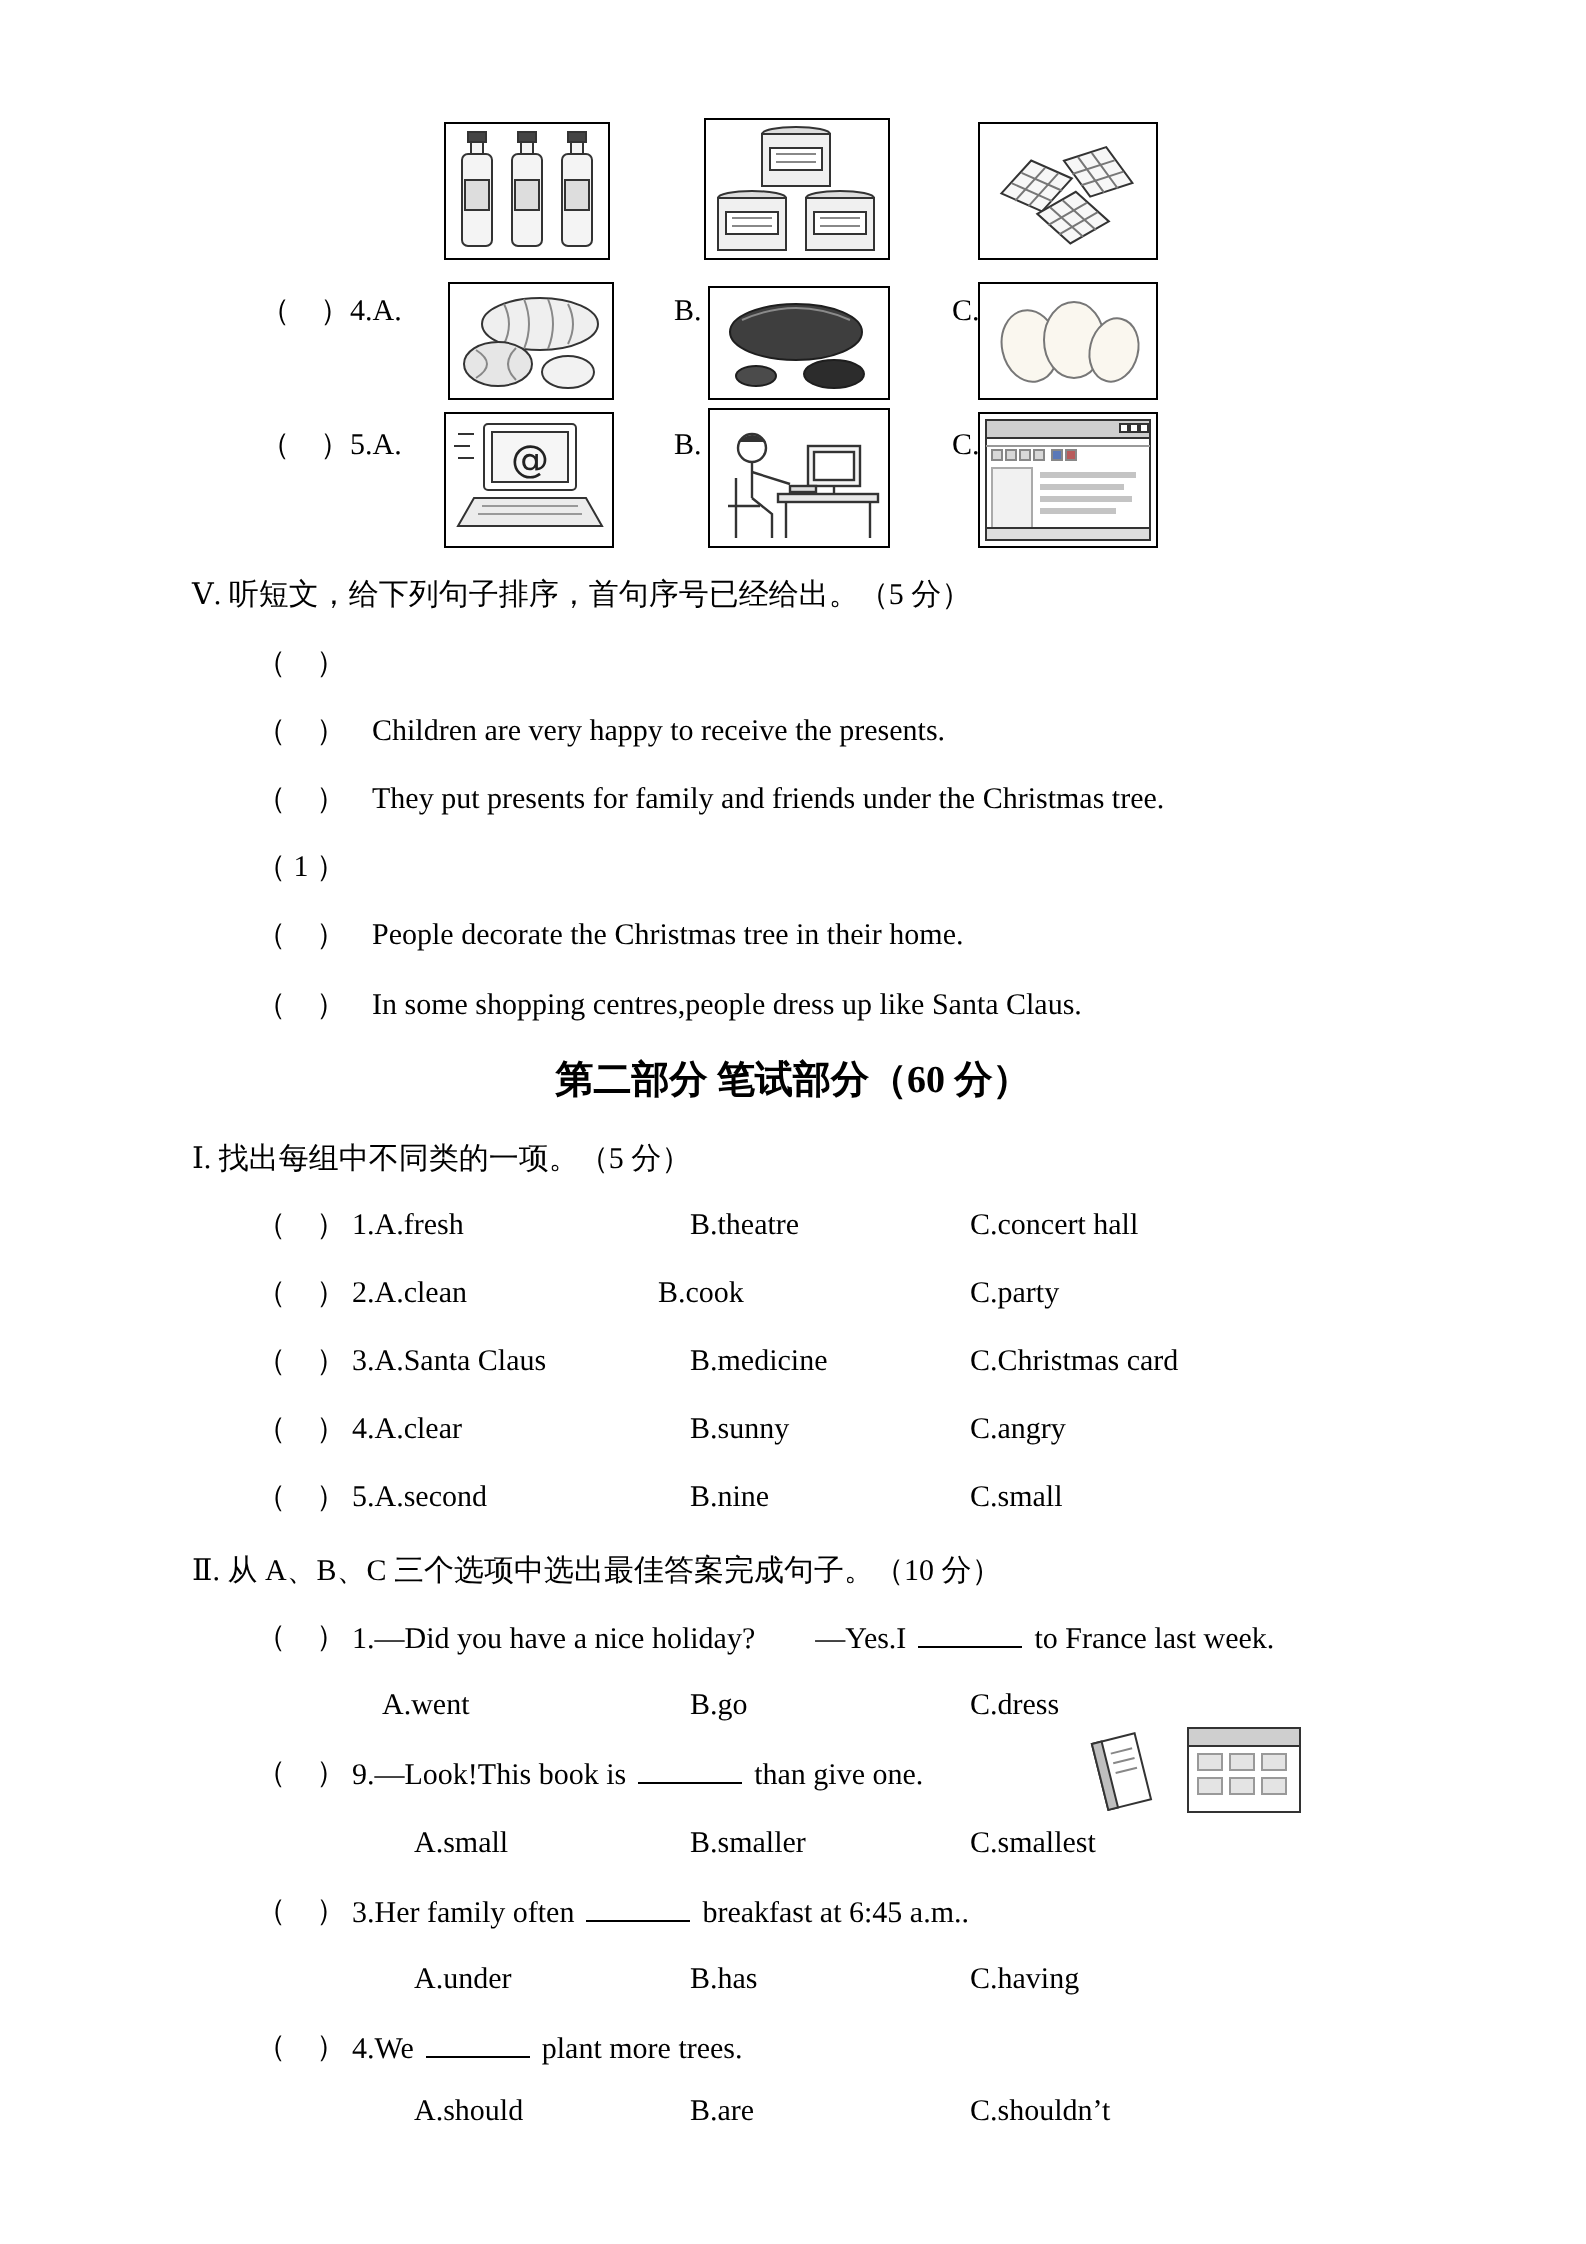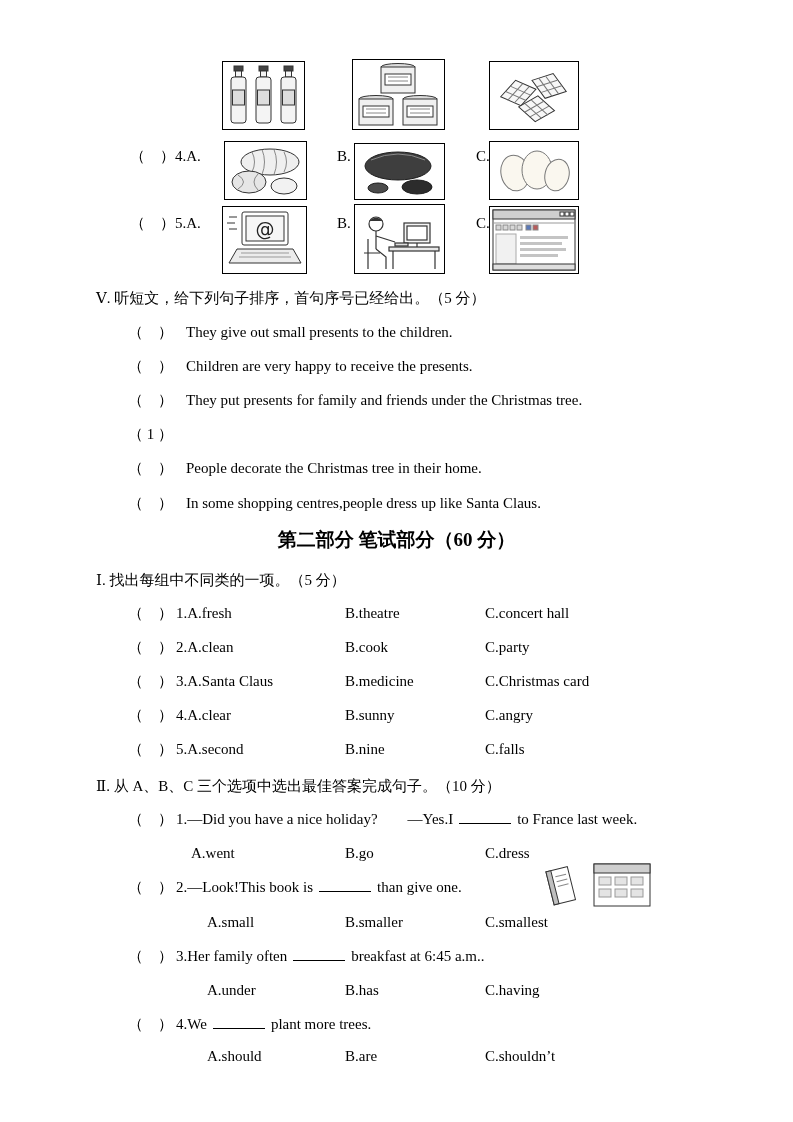--- a/index.html
+++ b/index.html
@@ -180,21 +180,20 @@
             <rect x="28" y="45" width="38" height="3"></rect>
         </g>
         <rect x="1" y="55" width="82" height="6" fill="#dedede"></rect>
       </g>
     </svg>
   </div>
 
   <div class="t" style="left:96px;top:288px">Ⅴ. 听短文，给下列句子排序，首句序号已经给出。（5 分）</div>
 
   <span class="t" style="left:128px;top:322px">（　）</span>
-  <span class="t" style="left:186px;top:322px">They give out small presents to the children.</span>
   <span class="t" style="left:128px;top:356px">（　）</span>
   <span class="t" style="left:186px;top:356px">Children are very happy to receive the presents.</span>
   <span class="t" style="left:128px;top:390px">（　）</span>
   <span class="t" style="left:186px;top:390px">They put presents for family and friends under the Christmas tree.</span>
   <span class="t" style="left:128px;top:424px">（ 1 ）</span>
   <span class="t" style="left:128px;top:458px">（　）</span>
   <span class="t" style="left:186px;top:458px">People decorate the Christmas tree in their home.</span>
   <span class="t" style="left:128px;top:493px">（　）</span>
   <span class="t" style="left:186px;top:493px">In some shopping centres,people dress up like Santa Claus.</span>
 
@@ -202,51 +201,51 @@
 
   <div class="t" style="left:96px;top:570px">Ⅰ. 找出每组中不同类的一项。（5 分）</div>
 
   <span class="t" style="left:128px;top:603px">（　）</span>
   <span class="t" style="left:176px;top:603px">1.A.fresh</span>
   <span class="t" style="left:345px;top:603px">B.theatre</span>
   <span class="t" style="left:485px;top:603px">C.concert hall</span>
 
   <span class="t" style="left:128px;top:637px">（　）</span>
   <span class="t" style="left:176px;top:637px">2.A.clean</span>
-  <span class="t" style="left:345px;top:637px">B.cook</span>
+  <span class="t" style="left:329px;top:637px">B.cook</span>
   <span class="t" style="left:485px;top:637px">C.party</span>
 
   <span class="t" style="left:128px;top:671px">（　）</span>
   <span class="t" style="left:176px;top:671px">3.A.Santa Claus</span>
   <span class="t" style="left:345px;top:671px">B.medicine</span>
   <span class="t" style="left:485px;top:671px">C.Christmas card</span>
 
   <span class="t" style="left:128px;top:705px">（　）</span>
   <span class="t" style="left:176px;top:705px">4.A.clear</span>
   <span class="t" style="left:345px;top:705px">B.sunny</span>
   <span class="t" style="left:485px;top:705px">C.angry</span>
 
   <span class="t" style="left:128px;top:739px">（　）</span>
   <span class="t" style="left:176px;top:739px">5.A.second</span>
   <span class="t" style="left:345px;top:739px">B.nine</span>
-  <span class="t" style="left:485px;top:739px">C.falls</span>
+  <span class="t" style="left:485px;top:739px">C.small</span>
 
   <div class="t" style="left:96px;top:776px">Ⅱ. 从 A、B、C 三个选项中选出最佳答案完成句子。（10 分）</div>
 
   <span class="t" style="left:128px;top:809px">（　）</span>
   <div class="t" style="left:176px;top:809px">
     <span>1.—Did you have a nice holiday?　　—Yes.I</span><span class="blank"></span><span>to France last week.</span>
   </div>
   <span class="t" style="left:191px;top:843px">A.went</span>
   <span class="t" style="left:345px;top:843px">B.go</span>
   <span class="t" style="left:485px;top:843px">C.dress</span>
 
   <span class="t" style="left:128px;top:877px">（　）</span>
   <div class="t" style="left:176px;top:877px">
-    <span>2.—Look!This book is</span><span class="blank"></span><span>than give one.</span>
+    <span>9.—Look!This book is</span><span class="blank"></span><span>than give one.</span>
   </div>
   <div class="imgfree" style="left:543px;top:864px">
     <svg width="34" height="46" viewBox="0 0 34 46">
       <g transform="rotate(-14 17 23)" stroke="#333" fill="#fff">
         <rect x="7" y="5" width="22" height="34"></rect>
         <rect x="7" y="5" width="5" height="34" fill="#bfbfbf"></rect>
         <line x1="15" y1="12" x2="26" y2="12" stroke="#888"></line>
         <line x1="15" y1="17" x2="26" y2="17" stroke="#888"></line>
         <line x1="15" y1="22" x2="26" y2="22" stroke="#888"></line>
       </g>

